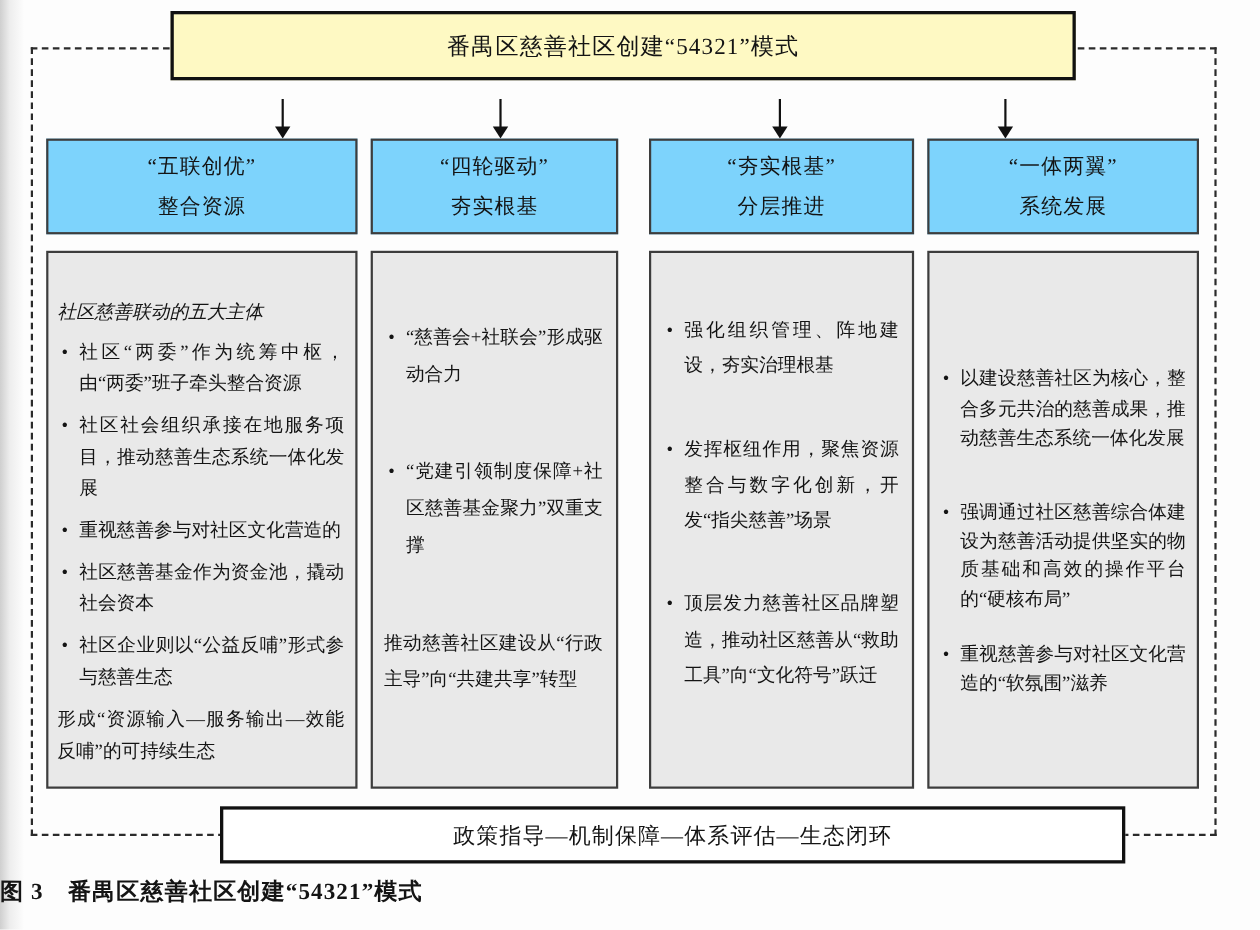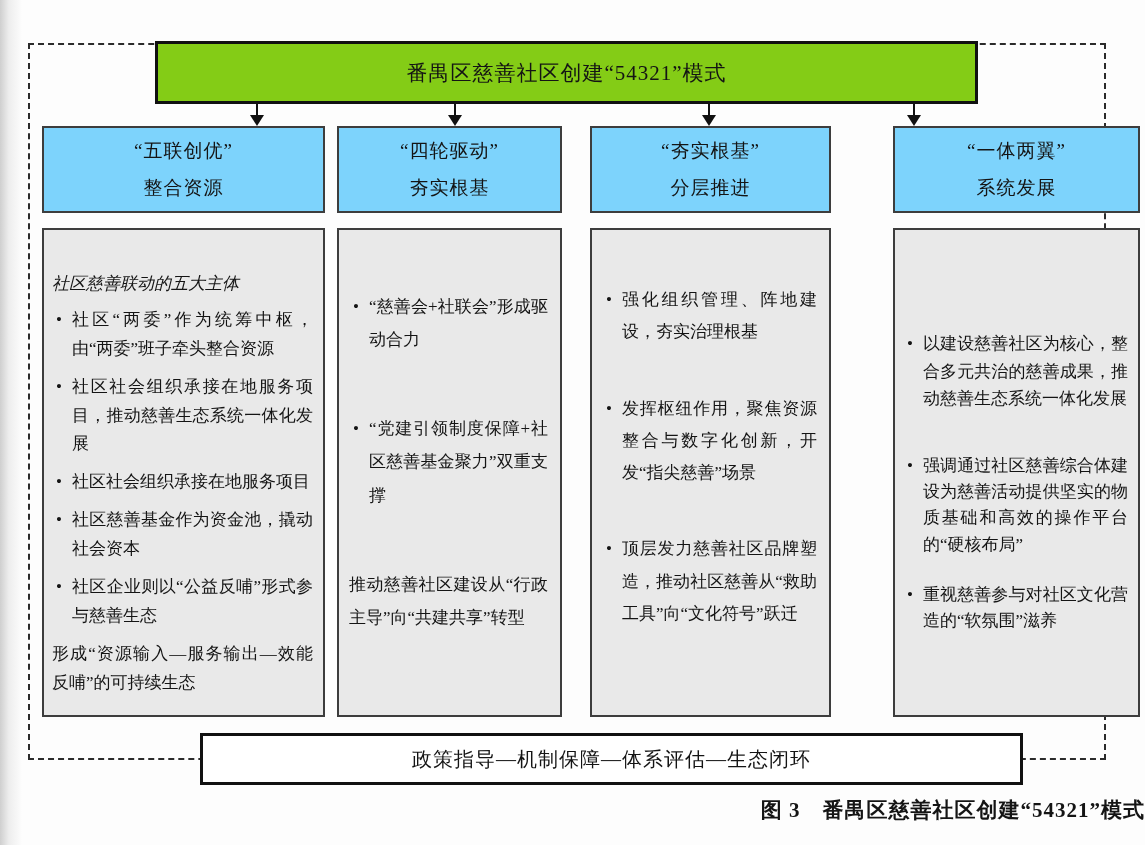--- a/index.html
+++ b/index.html
@@ -17,22 +17,22 @@
   }
   .diagram{position:absolute;left:0;top:0;width:1145px;height:845px;}
 
   .dashed-frame{
     position:absolute;left:28px;top:43px;width:1078px;height:717px;
     border:2px dashed #2b2b2b;
     box-sizing:border-box;
   }
 
   .top-box{
-    position:absolute;left:155px;top:41px;width:823px;height:63px;
-    background:#84cc16;border:3px solid #111;box-sizing:border-box;
+    position:absolute;left:155px;top:10px;width:823px;height:63px;
+    background:#fef9c3;border:3px solid #111;box-sizing:border-box;
     display:flex;align-items:center;justify-content:center;
     font-size:21px;letter-spacing:1px;
     z-index:3;
   }
 
   .down-arrow{position:absolute;top:90px;width:14px;height:36px;z-index:2;}
   .down-arrow .shaft{
     position:absolute;left:6px;top:0;width:2px;height:26px;background:#111;
   }
   .down-arrow .head{
@@ -54,21 +54,21 @@
   }
   .body-box{
     position:absolute;top:228px;height:489px;
     background:#e9e9e9;border:2px solid #3d3d3d;box-sizing:border-box;
     font-size:17px;line-height:1.7;text-align:justify;
     z-index:2;
   }
   .c1{left:42px;width:283px;}
   .c2{left:337px;width:225px;}
   .c3{left:590px;width:241px;}
-  .c4{left:893px;width:247px;}
+  .c4{left:843px;width:247px;}
 
   .body-inner{padding:0 10px 0 8px;}
   .c1 .body-inner{padding-top:40px;}
   .c2 .body-inner{padding-top:60px;padding-left:10px;padding-right:12px;}
   .c3 .body-inner{padding-top:54px;padding-left:10px;padding-right:12px;}
   .c4 .body-inner{padding-top:100px;}
   ul.blist{list-style:none;margin:0;padding:0;}
   ul.blist li{position:relative;padding-left:20px;margin-bottom:9px;}
   ul.blist li::before{content:"•";position:absolute;left:4px;top:0;}
   .c2 ul.blist li{margin-bottom:56px;}
@@ -85,21 +85,21 @@
   .bottom-box{
     position:absolute;left:200px;top:733px;width:823px;height:52px;
     background:#ffffff;border:3px solid #111;box-sizing:border-box;
     display:flex;align-items:center;justify-content:center;
     font-size:20px;letter-spacing:1px;
     z-index:3;
   }
 
   .caption{
     position:absolute;left:0;top:796px;width:1145px;
-    text-align:right;font-size:21px;font-weight:bold;letter-spacing:1px;
+    text-align:left;font-size:21px;font-weight:bold;letter-spacing:1px;
   }
 </style>
 </head>
 <body>
 
 <div class="page-edge"></div>
 
 <div class="diagram">
 
   <div class="dashed-frame"></div>
@@ -141,21 +141,21 @@
     <div>“一体两翼”</div>
     <div>系统发展</div>
   </div>
 
   <div class="body-box c1">
     <div class="body-inner">
       <div class="intro">社区慈善联动的五大主体</div>
       <ul class="blist">
         <li>社区“两委”作为统筹中枢，由“两委”班子牵头整合资源</li>
         <li>社区社会组织承接在地服务项目，推动慈善生态系统一体化发展</li>
-        <li>社区社会组织承接在地服务项目</li>
+        <li>重视慈善参与对社区文化营造的</li>
         <li>社区慈善基金作为资金池，撬动社会资本</li>
         <li>社区企业则以“公益反哺”形式参与慈善生态</li>
       </ul>
       <div class="outro">形成“资源输入—服务输出—效能反哺”的可持续生态</div>
     </div>
   </div>
 
   <div class="body-box c2 body-c2">
     <div class="body-inner">
       <ul class="blist">

